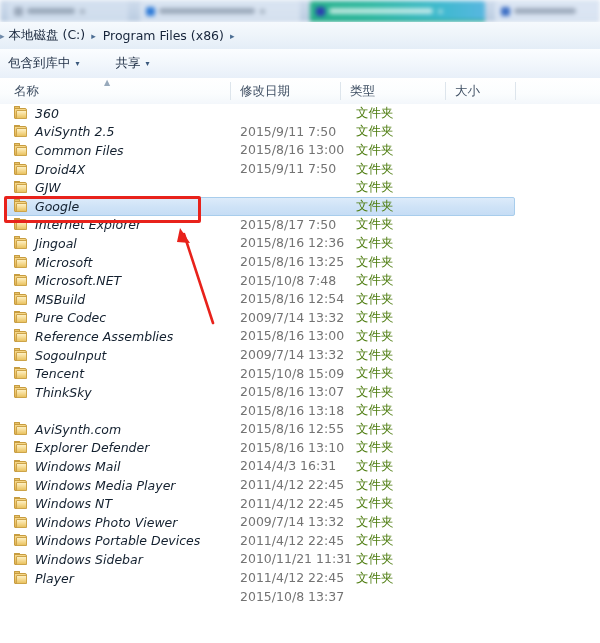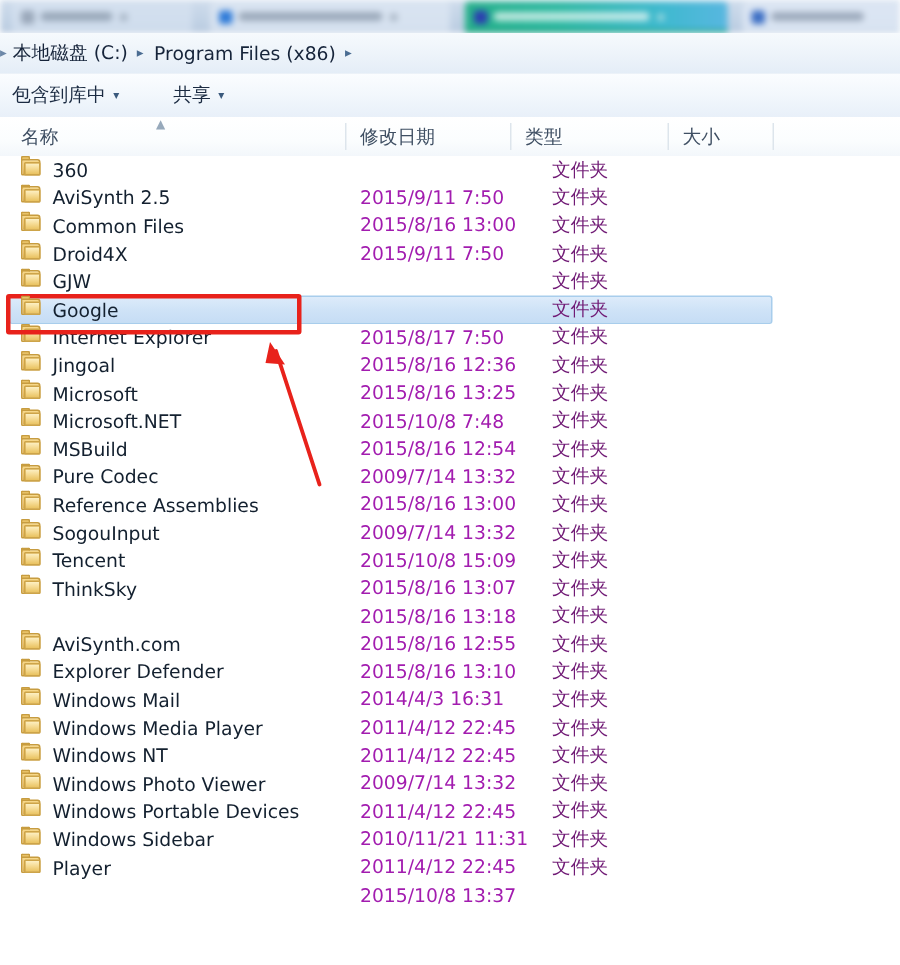--- a/index.html
+++ b/index.html
@@ -54,24 +54,24 @@
     border-bottom:1px solid #dfe7ee;
   }
   .colhead .cell{position:absolute;top:0;height:26px;display:flex;align-items:center;
     font-size:12.5px;color:#3f4f63;padding-left:10px;box-sizing:border-box;}
   .colhead .div{position:absolute;top:4px;width:1px;height:18px;background:#dde5ec;}
   .sortmark{position:absolute;left:104px;top:79px;font-size:8px;color:#97a9bb;line-height:1;}
 
   
   .list{position:absolute;left:0;top:104px;width:600px;height:539px;background:#fff;}
   .row{position:relative;height:18.6px;display:flex;align-items:center;font-size:12.5px;color:#13202f;}
-  .row .nm{position:absolute;left:14px;display:flex;align-items:flex-start;}
+  .row .nm{position:absolute;left:14px;display:flex;align-items:center;font-style:italic;}
   .row .nm .lbl{margin-left:8px;white-space:nowrap;}
-  .row .dt{position:absolute;left:240px;color:#a21caf;white-space:nowrap;margin-top:36px;}
-  .row .tp{position:absolute;left:368px;color:#701a75;white-space:nowrap;}
+  .row .dt{position:absolute;left:240px;color:#737373;white-space:nowrap;margin-top:36px;}
+  .row .tp{position:absolute;left:356px;color:#4d7c0f;white-space:nowrap;}
   .row .sz{position:absolute;left:455px;color:#2b3b4d;white-space:nowrap;}
 
   
   .ficon{position:relative;width:13px;height:11px;flex:none;}
   .ficon .back{position:absolute;left:0;top:0;width:13px;height:11px;border-radius:1px 2px 1px 1px;
     background:linear-gradient(to bottom,#f7d98c 0%,#eec369 55%,#dcae4e 100%);
     border:1px solid #c79c3f;box-sizing:border-box;}
   .ficon .tabtop{position:absolute;left:0;top:-1.5px;width:6px;height:3px;border-radius:1px 1px 0 0;
     background:#e8c269;border:1px solid #c79c3f;border-bottom:none;box-sizing:border-box;}
   .ficon .front{position:absolute;left:2px;top:2px;width:11px;height:9px;border-radius:1px;

